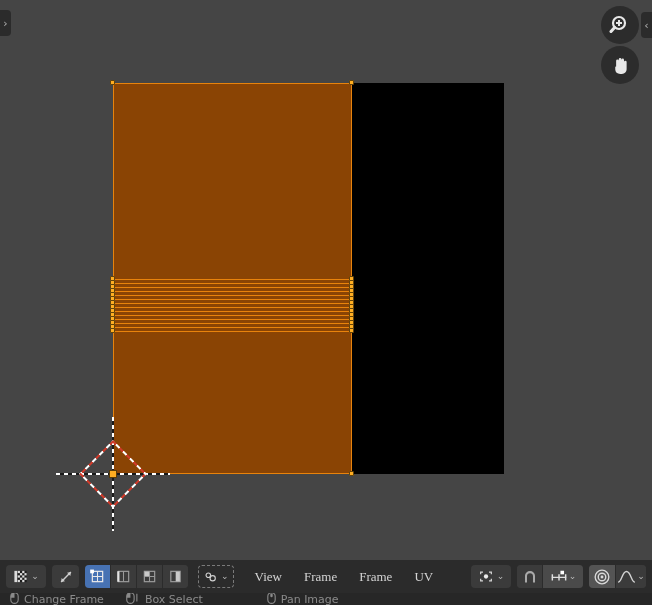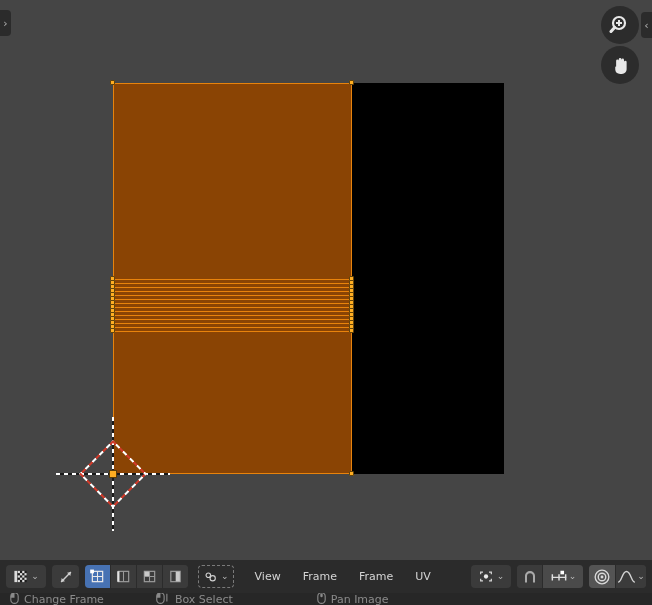--- a/index.html
+++ b/index.html
@@ -45,31 +45,31 @@
           display:flex;align-items:center;gap:0;padding:0 6px;box-sizing:border-box;}
   .btn{height:23px;border-radius:4px;background:#3b3b3b;display:flex;align-items:center;
        justify-content:center;gap:2px;padding:0 4px;box-sizing:border-box;}
   .seg{display:flex;height:23px;border-radius:4px;overflow:hidden;background:#3b3b3b;}
   .seg > div{width:25px;display:flex;align-items:center;justify-content:center;background:#3b3b3b;
              border-right:1px solid #2b2b2b;}
   .seg > div:last-child{border-right:none;}
   .seg > div.active{background:#4772b3;}
   .chev{color:#b9b9b9;font-size:9px;line-height:1;padding-left:1px;}
   .menu{display:flex;align-items:center;gap:0;margin-left:10px;}
-  .menu .m{color:#d4d4d4;font-size:11px;padding:2px 11px;border-radius:3px;white-space:nowrap;}
+  .menu .m{color:#d4d4d4;font-size:13px;padding:2px 11px;border-radius:3px;white-space:nowrap;font-family:Liberation Serif, serif;}
   .spacer{flex:1;}
   .dashbox{height:23px;border-radius:4px;padding:0 4px;display:flex;align-items:center;gap:2px;
            border:1px dashed #7a7a7a;box-sizing:border-box;}
 
   
   .status{position:absolute;left:0;top:593px;width:652px;height:12px;background:#272727;
           display:flex;align-items:center;gap:0;padding:0 10px;box-sizing:border-box;overflow:hidden;}
   .status .item{display:flex;align-items:center;gap:5px;color:#8b8b8b;font-size:11px;white-space:nowrap;}
-  .status .g1{margin-right:52px;}
-  .status .g2{margin-right:84px;}
+  .status .g1{margin-right:22px;}
+  .status .g2{margin-right:64px;}
   .mouse-ico{display:block;}
 </style>
 </head>
 <body>
 
 <div id="app">
 
   <div class="canvas">
     <div class="image-plane" id="image-plane" style="left: 113px; top: 83px; width: 391px; height: 391px; background: rgb(0, 0, 0);"></div>
     <div class="uv-island" id="uv-island" style="left: 113px; top: 83px; width: 239px; height: 391px; background: rgb(138, 68, 4);"></div>

